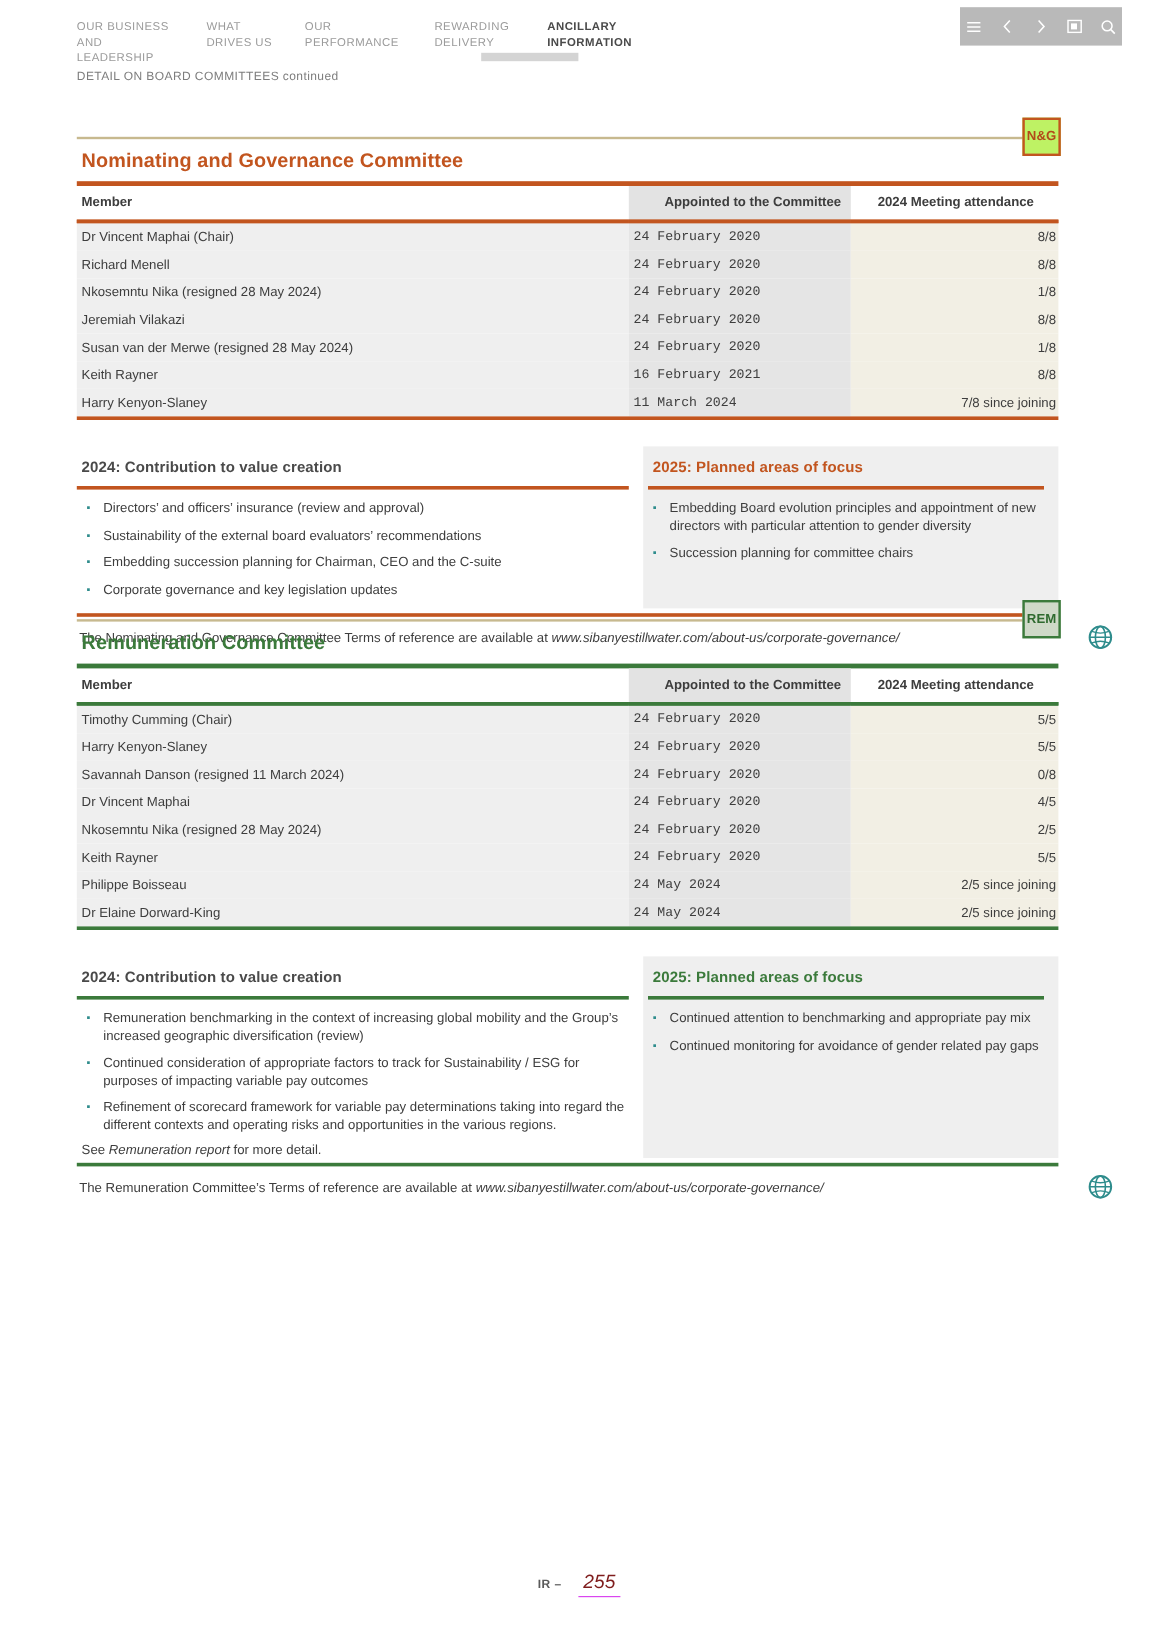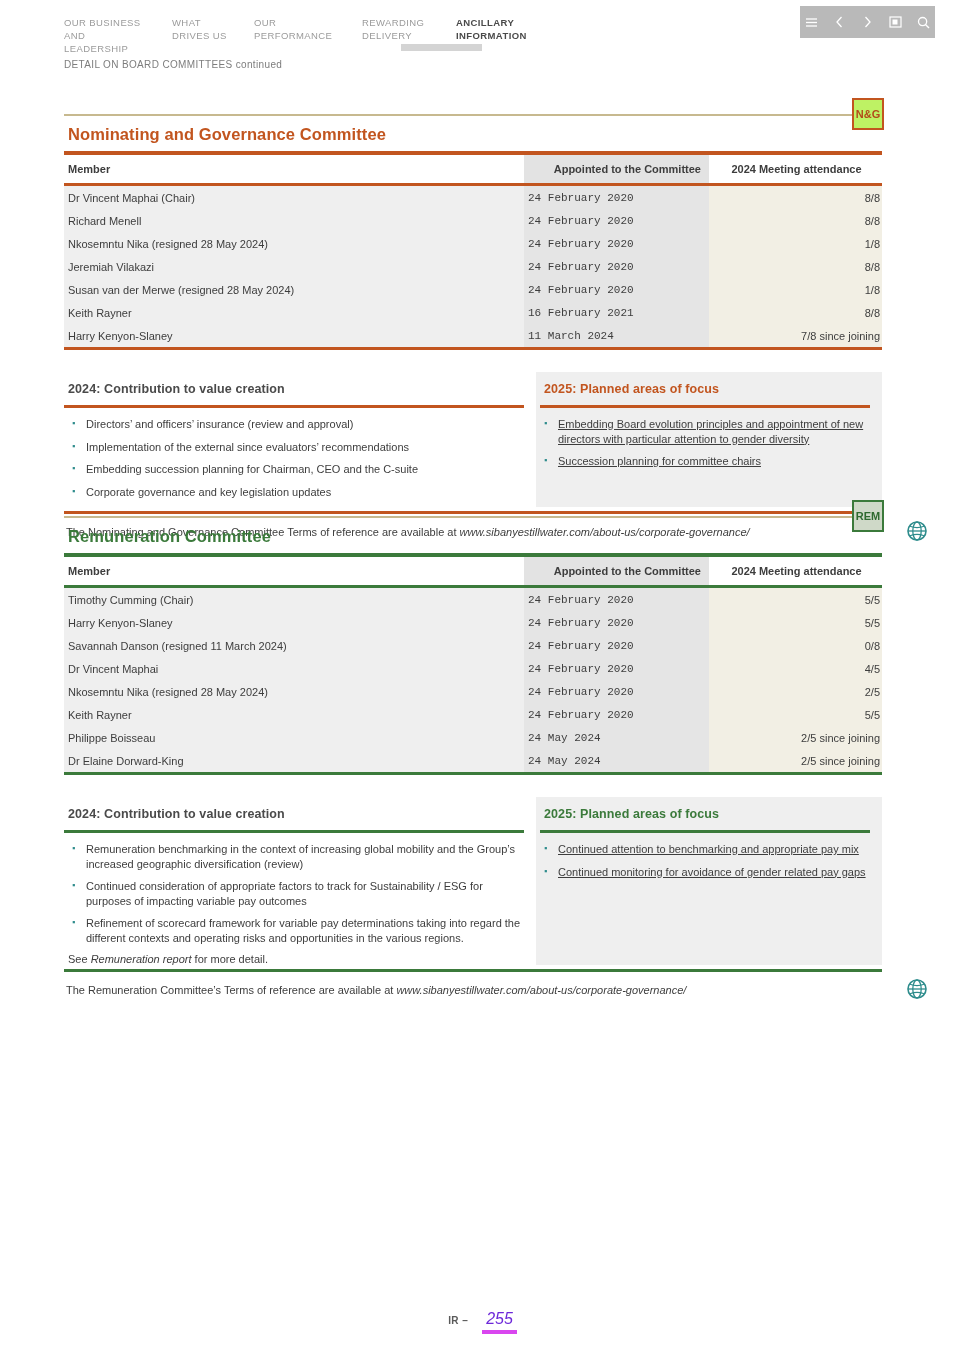--- a/index.html
+++ b/index.html
@@ -115,21 +115,21 @@
 
   ul.blist{list-style:none;margin:0;padding:9px 0 0 0;}
   ul.blist li{
     position:relative;padding-left:22px;margin-bottom:8px;
     font-size:11px;line-height:14.5px;color:#3d3d3d;
   }
   ul.blist li:before{
     content:"\25AA";position:absolute;left:8px;top:-1px;
     color:#2e8c8c;font-size:9px;
   }
-  .panel-right ul.blist li{padding-left:18px;text-decoration:underline;}
+  .panel-right ul.blist li{padding-left:18px;}
   .panel-right ul.blist li:before{left:4px;}
   .seeref{font-size:11px;color:#3d3d3d;padding-left:4px;margin-top:8px;}
   .seeref i{font-style:italic;}
 
   .botrule{height:3px;width:100%;margin-top:4px;}
   .botrule.ng{background:#c2551f;}
   .botrule.rem{background:#3b7a3b;}
 
   .refline{
     position:relative;margin-top:12px;
@@ -138,22 +138,22 @@
   .refline i{font-style:italic;}
   .globe{position:absolute;right:-46px;top:-6px;}
 
   
   .footer{
     position:absolute;left:0;top:1310px;width:100%;
     display:flex;justify-content:center;align-items:baseline;gap:14px;
   }
   .footer .ir{font-size:10px;font-weight:bold;color:#5a5a5a;letter-spacing:.4px;}
   .footer .pg{
-    font-size:16px;color:#6d28d9;font-style:italic;
-    border-bottom:4px solid #d946ef;padding:0 4px 2px 4px;
+    font-size:16px;color:#7f1d1d;font-style:italic;
+    border-bottom:1px solid #d946ef;padding:0 4px 2px 4px;
   }
 </style>
 </head>
 <body>
 
 <div class="topnav">
   <div class="navitem w1">OUR BUSINESS
 AND LEADERSHIP</div>
   <div class="navitem w2">WHAT
 DRIVES US</div>
@@ -265,21 +265,21 @@
     </tbody>
   </table>
   <div class="tblfoot ng"></div>
 
   <div class="panels">
     <div class="panel-left">
       <div class="panel-title dark">2024: Contribution to value creation</div>
       <div class="panel-rule ng"></div>
       <ul class="blist">
         <li>Directors’ and officers’ insurance (review and approval)</li>
-        <li>Implementation of the external since evaluators’ recommendations</li>
+        <li>Sustainability of the external board evaluators’ recommendations</li>
         <li>Embedding succession planning for Chairman, CEO and the C-suite</li>
         <li>Corporate governance and key legislation updates</li>
       </ul>
     </div>
     <div class="panel-gap"></div>
     <div class="panel-right">
       <div class="panel-title ng">2025: Planned areas of focus</div>
       <div class="panel-rule ng"></div>
       <ul class="blist">
         <li>Embedding Board evolution principles and appointment of new directors with particular attention to gender diversity</li>

